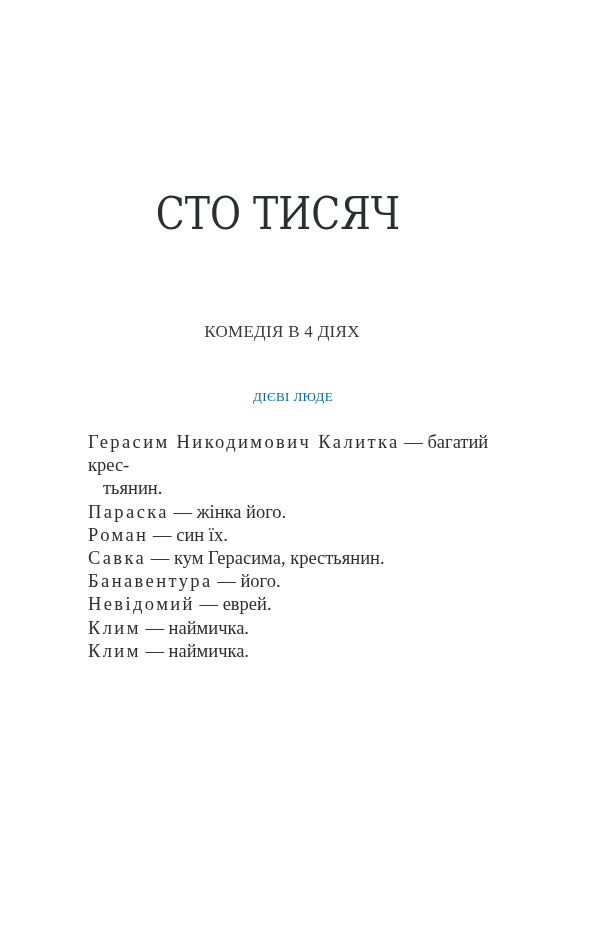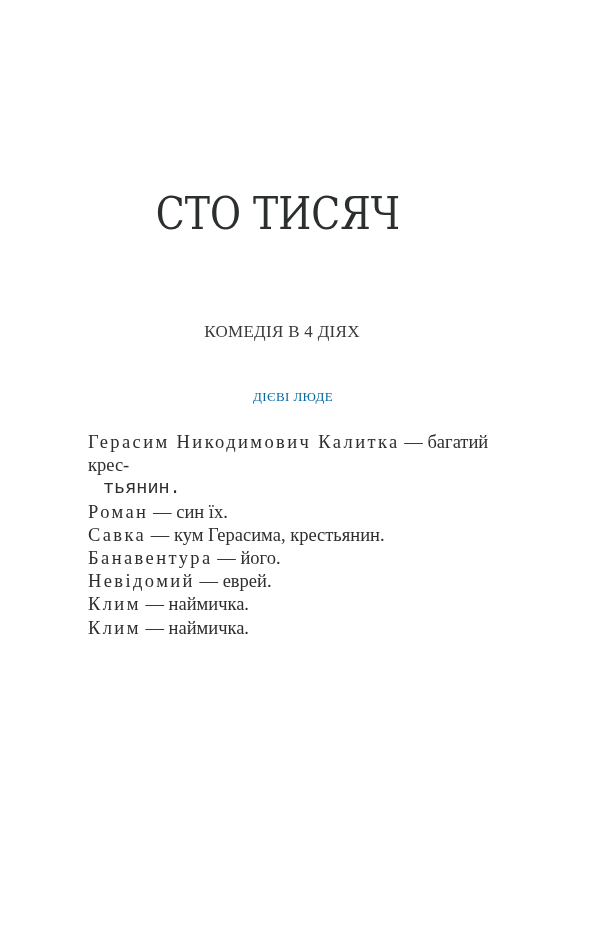--- a/index.html
+++ b/index.html
@@ -75,36 +75,38 @@
     }
     .cast-list .name {
       letter-spacing: 2.4px;
     }
     .cast-list .desc {
       letter-spacing: 0px;
     }
     .cast-list .cont {
       padding-left: 15px;
       display: block;
-      font-family: Liberation Mono, monospace;
     }
   </style>
 </head>
 <body>
 
 <h1 class="title">СТО ТИСЯЧ</h1>
 
 <div class="subtitle">КОМЕДІЯ В 4 ДІЯХ</div>
 
 <div class="cast-heading">ДІЄВІ ЛЮДЕ</div>
 
 <ul class="cast-list">
   <li>
     <span class="name">Герасим Никодимович Калитка</span><span class="desc"> — </span><span class="desc">багатий крес-</span>
     <span class="cont">тьянин.</span>
+  </li>
+  <li>
+    <span class="name">Параска</span><span class="desc"> — </span><span class="desc">жінка його.</span>
   </li>
   <li>
     <span class="name">Роман</span><span class="desc"> — </span><span class="desc">син їх.</span>
   </li>
   <li>
     <span class="name">Савка</span><span class="desc"> — </span><span class="desc">кум Герасима, крестьянин.</span>
   </li>
   <li>
     <span class="name">Банавентура</span><span class="desc"> — </span><span class="desc">його.</span>
   </li>

